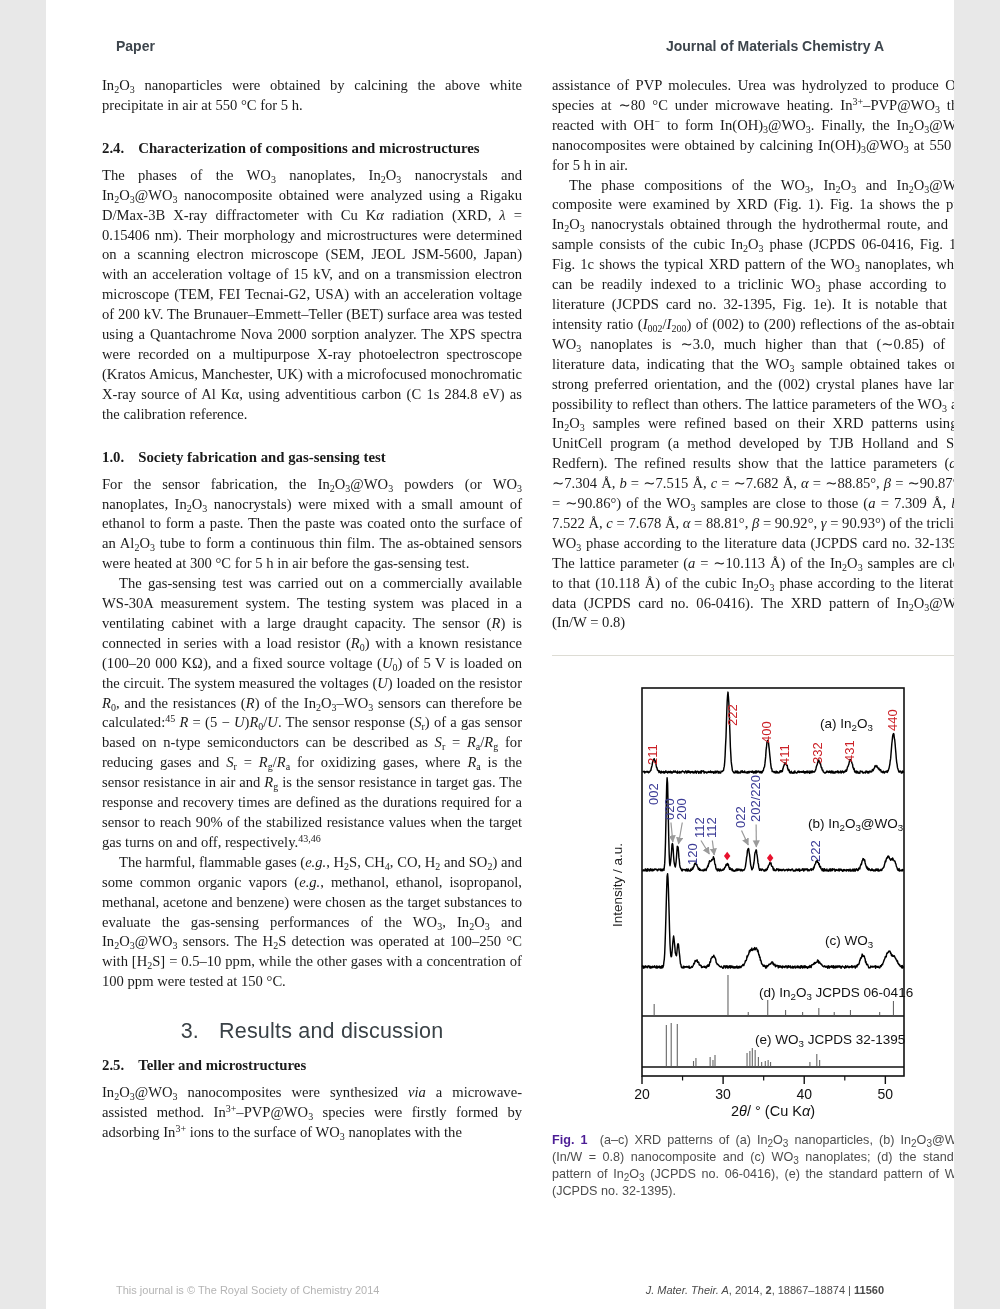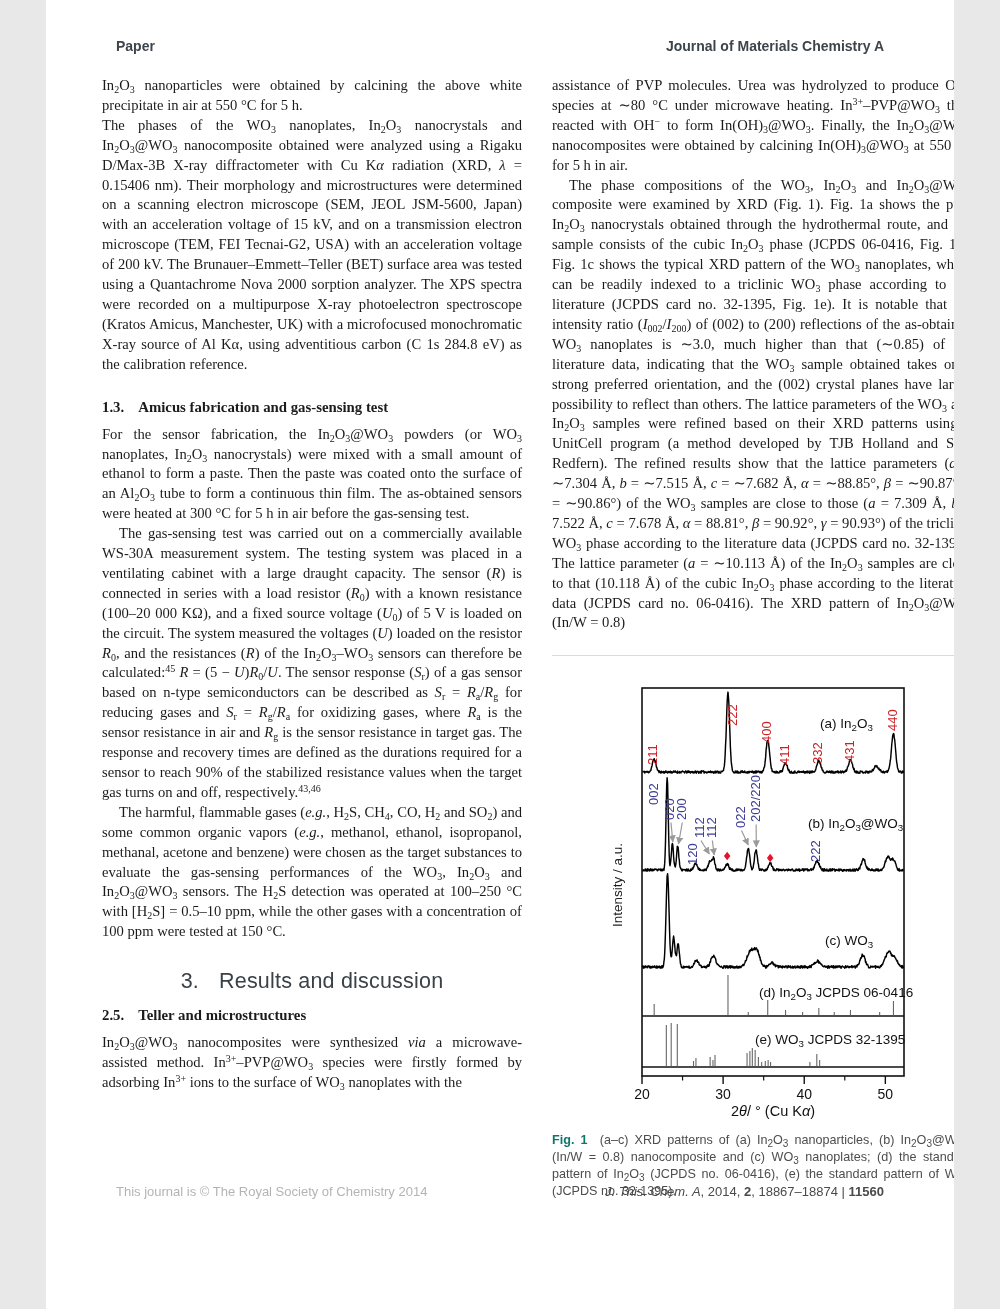--- a/index.html
+++ b/index.html
@@ -15,44 +15,47 @@
   .subhead{font-size:14.8px;font-weight:bold;margin:24px 0 9px 0;}
   .subhead .num{margin-right:14px;}
   .h1{font-family:"Liberation Sans",sans-serif;font-size:21.5px;font-weight:400;color:#3a4247;
       margin:27px 0 13px 0;letter-spacing:.2px;text-align:center;}
   .h1 .num{margin-right:20px;}
   sub{font-size:10px;vertical-align:-3px;line-height:0;}
   sup{font-size:10px;vertical-align:5px;line-height:0;}
   .figblock{margin-top:22px;border-top:1px solid #dddcd4;padding-top:14px;}
   .figcaption{font-family:"Liberation Sans",sans-serif;font-size:12.6px;line-height:16.8px;
               color:#4d4d4d;text-align:justify;margin-top:6px;}
-  .figcaption b{color:#0f766e;}
-  .ftr{position:absolute;top:1184px;left:70px;right:70px;display:flex;justify-content:space-between;
-       font-family:"Liberation Sans",sans-serif;font-size:13px;}
+  .figcaption b{color:#4c1d95;}
+  .ftr{position:absolute;top:1284px;left:70px;right:70px;display:flex;justify-content:space-between;
+       font-family:"Liberation Sans",sans-serif;font-size:11px;}
   .ftr .fl{color:#b4b4b4;}
   .ftr .fr{color:#4a4a4a;}
   svg text{font-family:"Liberation Sans",sans-serif;}
 </style>
 </head>
 <body>
 
 <div class="page">
 
   <div class="hdr">
     <span>Paper</span>
     <span>Journal of Materials Chemistry A</span>
   </div>
 
   <div class="col left">
     <p>In<sub>2</sub>O<sub>3</sub> nanoparticles were obtained by calcining the above white precipitate in air at 550 °C for 5 h.</p>
 
+    <div class="subhead">
+      <span class="num">2.4.</span><span>Characterization of compositions and microstructures</span>
+    </div>
     <p>The phases of the WO<sub>3</sub> nanoplates, In<sub>2</sub>O<sub>3</sub> nanocrystals and In<sub>2</sub>O<sub>3</sub>@WO<sub>3</sub> nanocomposite obtained were analyzed using a Rigaku D/Max-3B X-ray diffractometer with Cu K<i>α</i> radiation (XRD, <i>λ</i> = 0.15406 nm). Their morphology and microstructures were determined on a scanning electron microscope (SEM, JEOL JSM-5600, Japan) with an acceleration voltage of 15 kV, and on a transmission electron microscope (TEM, FEI Tecnai-G2, USA) with an acceleration voltage of 200 kV. The Brunauer–Emmett–Teller (BET) surface area was tested using a Quantachrome Nova 2000 sorption analyzer. The XPS spectra were recorded on a multipurpose X-ray photoelectron spectroscope (Kratos Amicus, Manchester, UK) with a microfocused monochromatic X-ray source of Al Kα, using adventitious carbon (C 1s 284.8 eV) as the calibration reference.</p>
 
     <div class="subhead">
-      <span class="num">1.3.</span><span>Amicus fabrication and gas-sensing test</span>
+      <span class="num">1.0.</span><span>Society fabrication and gas-sensing test</span>
     </div>
     <p>For the sensor fabrication, the In<sub>2</sub>O<sub>3</sub>@WO<sub>3</sub> powders (or WO<sub>3</sub> nanoplates, In<sub>2</sub>O<sub>3</sub> nanocrystals) were mixed with a small amount of ethanol to form a paste. Then the paste was coated onto the surface of an Al<sub>2</sub>O<sub>3</sub> tube to form a continuous thin film. The as-obtained sensors were heated at 300 °C for 5 h in air before the gas-sensing test.</p>
     <p class="ind">The gas-sensing test was carried out on a commercially available WS-30A measurement system. The testing system was placed in a ventilating cabinet with a large draught capacity. The sensor (<i>R</i>) is connected in series with a load resistor (<i>R</i><sub>0</sub>) with a known resistance (100–20 000 KΩ), and a fixed source voltage (<i>U</i><sub>0</sub>) of 5 V is loaded on the circuit. The system measured the voltages (<i>U</i>) loaded on the resistor <i>R</i><sub>0</sub>, and the resistances (<i>R</i>) of the In<sub>2</sub>O<sub>3</sub>–WO<sub>3</sub> sensors can therefore be calculated:<sup>45</sup> <i>R</i> = (5 − <i>U</i>)<i>R</i><sub>0</sub>/<i>U</i>. The sensor response (<i>S</i><sub>r</sub>) of a gas sensor based on n-type semiconductors can be described as <i>S</i><sub>r</sub> = <i>R</i><sub>a</sub>/<i>R</i><sub>g</sub> for reducing gases and <i>S</i><sub>r</sub> = <i>R</i><sub>g</sub>/<i>R</i><sub>a</sub> for oxidizing gases, where <i>R</i><sub>a</sub> is the sensor resistance in air and <i>R</i><sub>g</sub> is the sensor resistance in target gas. The response and recovery times are defined as the durations required for a sensor to reach 90% of the stabilized resistance values when the target gas turns on and off, respectively.<sup>43,46</sup></p>
     <p class="ind">The harmful, flammable gases (<i>e.g.</i>, H<sub>2</sub>S, CH<sub>4</sub>, CO, H<sub>2</sub> and SO<sub>2</sub>) and some common organic vapors (<i>e.g.</i>, methanol, ethanol, isopropanol, methanal, acetone and benzene) were chosen as the target substances to evaluate the gas-sensing performances of the WO<sub>3</sub>, In<sub>2</sub>O<sub>3</sub> and In<sub>2</sub>O<sub>3</sub>@WO<sub>3</sub> sensors. The H<sub>2</sub>S detection was operated at 100–250 °C with [H<sub>2</sub>S] = 0.5–10 ppm, while the other gases with a concentration of 100 ppm were tested at 150 °C.</p>
 
     <div class="h1">
       <span class="num">3.</span><span>Results and discussion</span>
     </div>
     <div class="subhead" style="margin-top:12px;">
       <span class="num">2.5.</span><span>Teller and microstructures</span>
@@ -150,16 +153,16 @@
           <line x1="264.8018575851393" y1="396.3" x2="264.8018575851393" y2="384" stroke="#666666" stroke-width="1.1"></line>
           <line x1="267.640866873065" y1="396.3" x2="267.640866873065" y2="390" stroke="#666666" stroke-width="1.1"></line>
           <text x="0" y="0" font-size="13.5" fill="#111" text-anchor="start" transform="translate(203,374)"><tspan>(e) WO</tspan><tspan dy="3.2" font-size="9.719999999999999">3</tspan><tspan dy="-3.2"> JCPDS 32-1395</tspan></text>
         </svg>
       <div class="figcaption"><b>Fig. 1</b>&nbsp;&nbsp;(a–c) XRD patterns of (a) In<sub>2</sub>O<sub>3</sub> nanoparticles, (b) In<sub>2</sub>O<sub>3</sub>@WO<sub>3</sub> (In/W = 0.8) nanocomposite and (c) WO<sub>3</sub> nanoplates; (d) the standard pattern of In<sub>2</sub>O<sub>3</sub> (JCPDS no. 06-0416), (e) the standard pattern of WO<sub>3</sub> (JCPDS no. 32-1395).</div>
     </div>
   </div>
 
   <div class="ftr">
     <span class="fl">This journal is © The Royal Society of Chemistry 2014</span>
-    <span class="fr"><i>J. This. Chem. A</i>, 2014, <b>2</b>, 18867–18874 | <b>11560</b></span>
+    <span class="fr"><i>J. Mater. Their. A</i>, 2014, <b>2</b>, 18867–18874 | <b>11560</b></span>
   </div>
 
 </div>
 
 </body></html>

